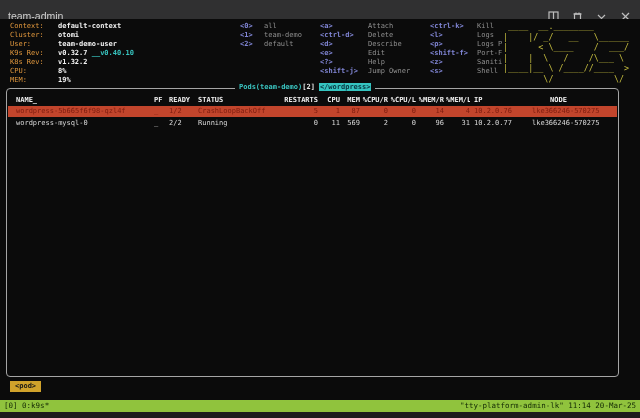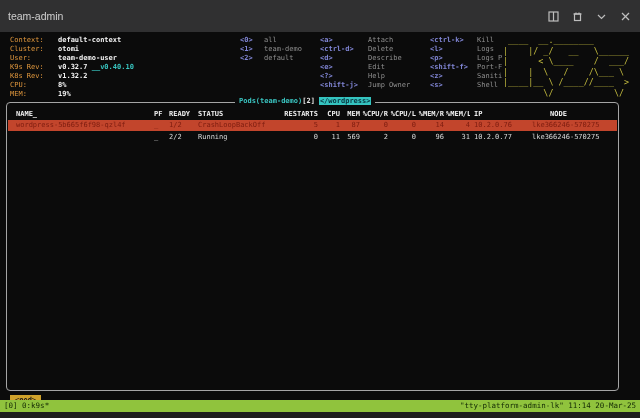--- a/index.html
+++ b/index.html
@@ -8,21 +8,21 @@
 
   
   .titlebar { position:absolute; top:0; left:0; width:640px; height:32px; background:#303031;
               display:flex; align-items:center; padding:0 8px; }
   .titlebar .title { font-family:"Liberation Sans", sans-serif; font-size:10.5px; color:#cfcfcf; }
   .tb-icons { margin-left:auto; display:flex; gap:10px; align-items:center; }
   .tb-btn { width:14px; height:14px; display:flex; align-items:center; justify-content:center; cursor:pointer; }
   .tb-btn svg { stroke:#bdbdbd; fill:none; stroke-width:1.2; }
 
   
-  .terminal { position:absolute; top:33px; left:0; width:640px; height:381px; background:#0b0b0b;
+  .terminal { position:absolute; top:19px; left:0; width:640px; height:381px; background:#0b0b0b;
               font-size:7px; line-height:9px; color:#bdbdbd;padding-left:8px; }
 
   
   .info { position:absolute; top:3px; left:10px; }
   .iline { height:9px; white-space:nowrap; }
   .lbl { display:inline-block; width:48px; color:#e0973d; }
   .val { color:#f2f2f2; font-weight:bold; }
   .rev { color:#38c5c0; font-weight:bold; }
 
   
@@ -178,20 +178,21 @@
             <span class="cell c5">1</span>
             <span class="cell c6">87</span>
             <span class="cell c7">0</span>
             <span class="cell c8">0</span>
             <span class="cell c9">14</span>
             <span class="cell c10">4</span>
             <span class="cell c11">10.2.0.76</span>
             <span class="cell c12">lke366246-570275</span>
           </div>
           <div class="trow drow" style="top: 28.5px;">
+            <span class="cell c0">wordpress-mysql-0</span>
             <span class="cell c1">_</span>
             <span class="cell c2">2/2</span>
             <span class="cell c3">Running</span>
             <span class="cell c4">0</span>
             <span class="cell c5">11</span>
             <span class="cell c6">569</span>
             <span class="cell c7">2</span>
             <span class="cell c8">0</span>
             <span class="cell c9">96</span>
             <span class="cell c10">31</span>

